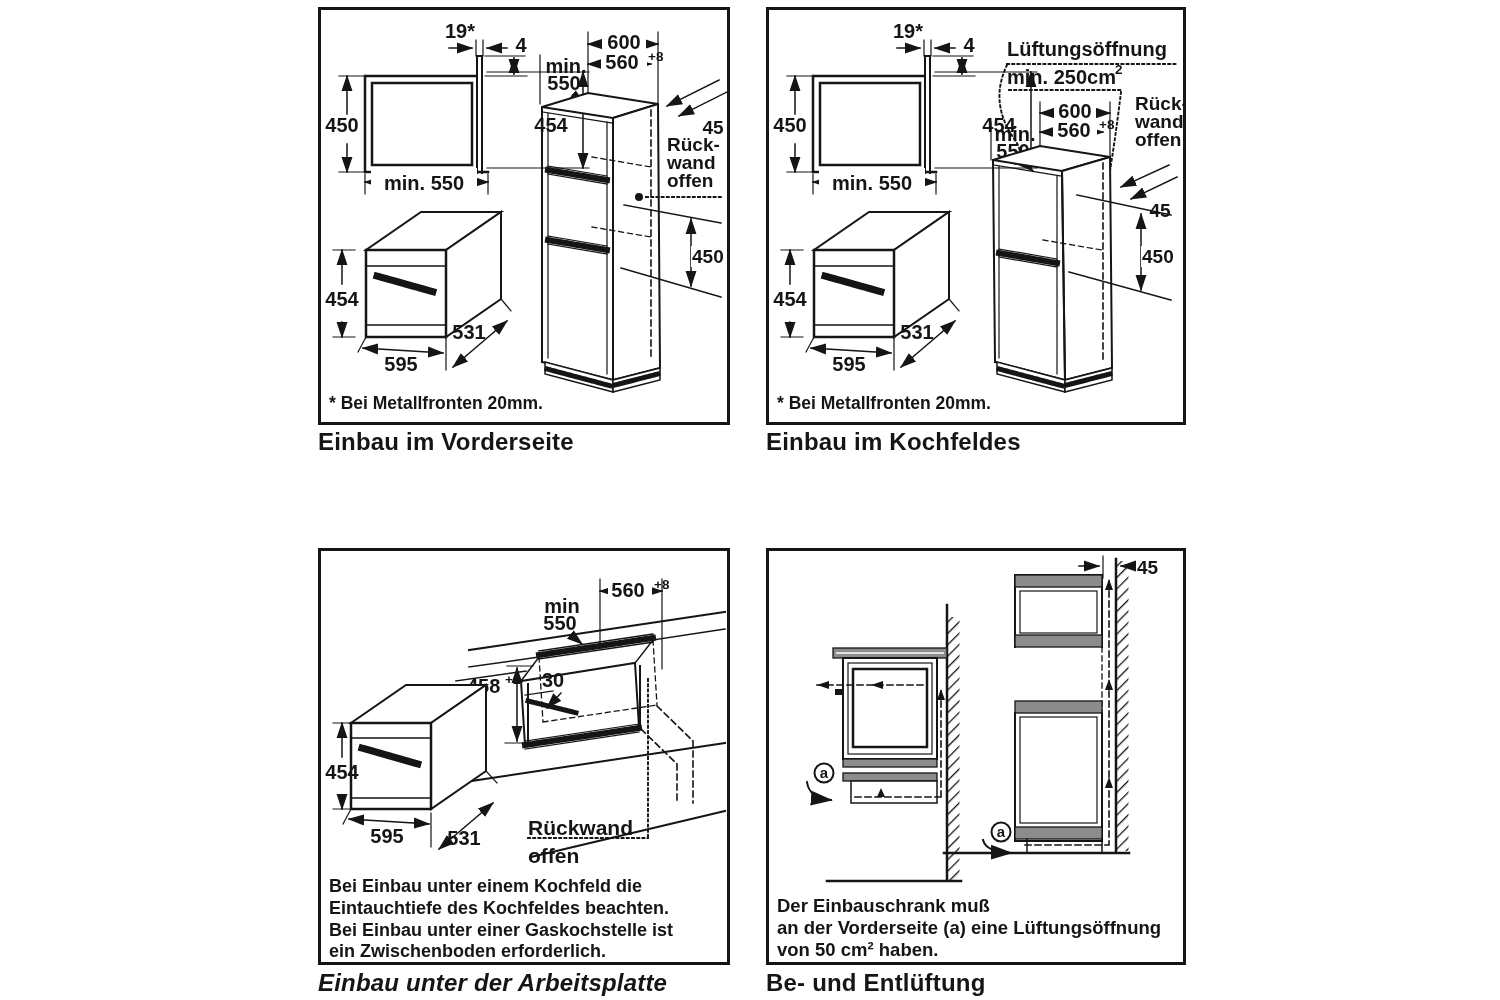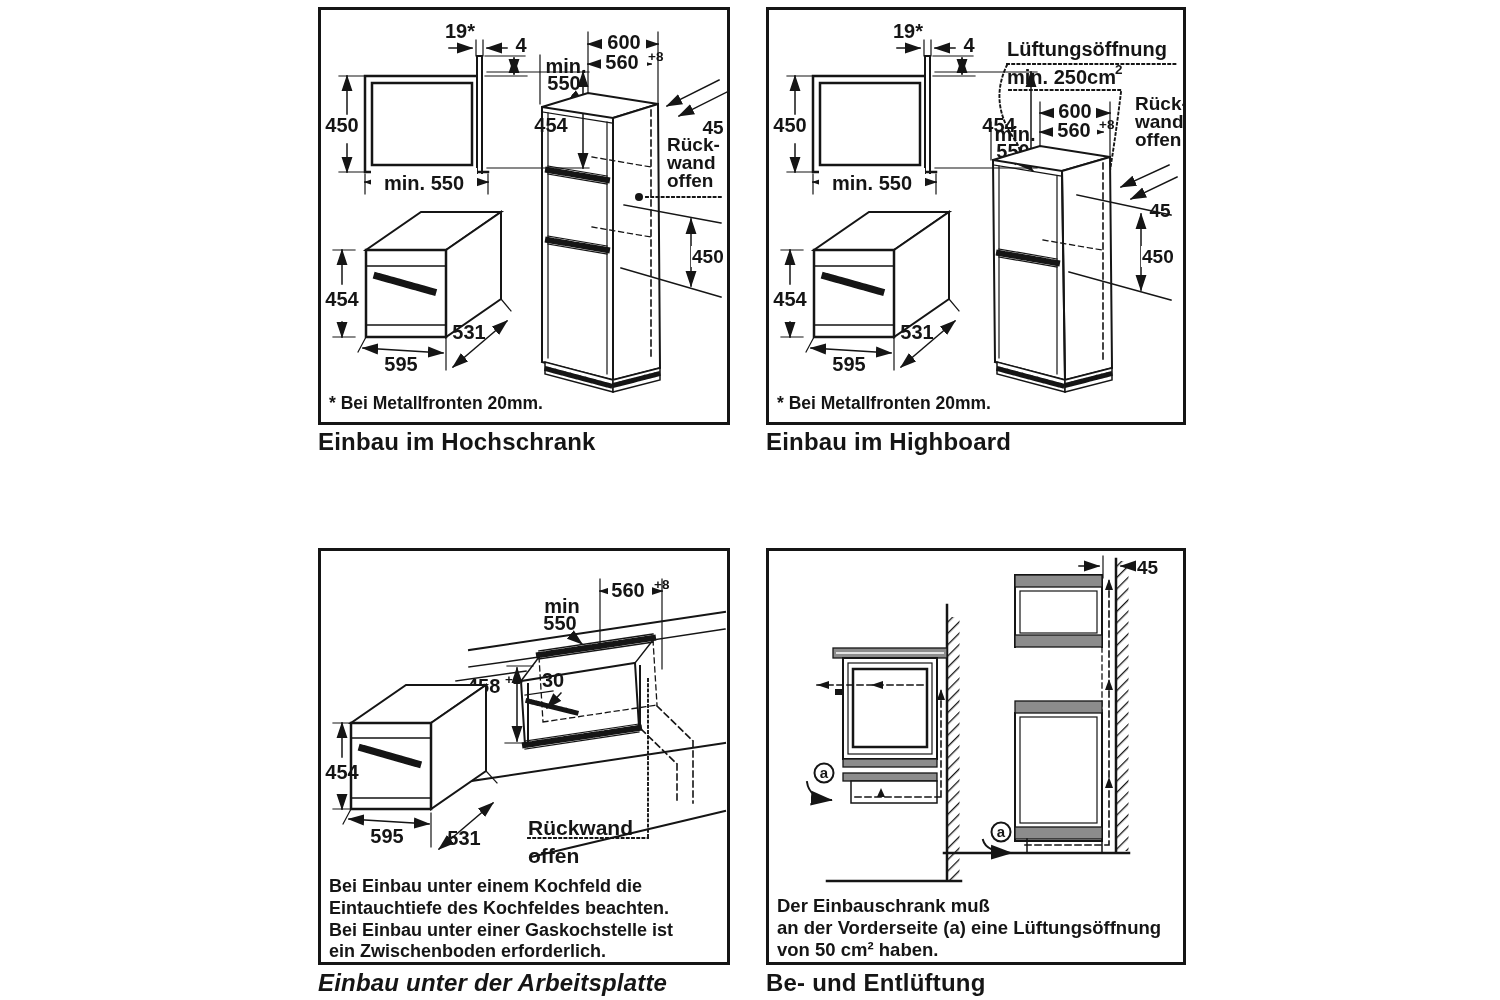--- a/index.html
+++ b/index.html
@@ -110,21 +110,21 @@
     <path class="ln w1" d="M45 327 L37 342 M125 327 V360"></path>
     <path class="ln w15" d="M42 338 L122 343" marker-start="url(#m1)" marker-end="url(#m1)"></path>
     <text class="mid" x="80" y="361">595</text>
     <path class="ln w1" d="M180 289 L190 301"></path>
     <path class="ln w15" d="M132 357 L186 311" marker-start="url(#m1)" marker-end="url(#m1)"></path>
     <text class="mid" x="148" y="329">531</text>
   </g>
   <text class="f17" x="8" y="399">* Bei Metallfronten 20mm.</text>
 </svg>
 </div>
-<div class="caption" style="left:318px;top:428px;">Einbau im Hochschrank</div>
+<div class="caption" style="left:318px;top:428px;">Einbau im Vorderseite</div>
 
 <div class="panel" id="panel2" style="left:766px;top:7px;width:414px;height:412px;">
 <svg viewBox="0 0 414 412" width="414" height="412">
   <defs>
     <marker id="m2" viewBox="0 0 12 8" refX="11" refY="4" markerWidth="11" markerHeight="8" orient="auto-start-reverse">
           <path d="M0 0L12 4L0 8Z" fill="#151515"></path>
         </marker>
   </defs>
   <g>
     <path class="ln w25" d="M44 66 H155 M44 66 V162 M44 162 H167"></path>
@@ -206,21 +206,21 @@
     <path class="ln w1" d="M45 327 L37 342 M125 327 V360"></path>
     <path class="ln w15" d="M42 338 L122 343" marker-start="url(#m2)" marker-end="url(#m2)"></path>
     <text class="mid" x="80" y="361">595</text>
     <path class="ln w1" d="M180 289 L190 301"></path>
     <path class="ln w15" d="M132 357 L186 311" marker-start="url(#m2)" marker-end="url(#m2)"></path>
     <text class="mid" x="148" y="329">531</text>
   </g>
   <text class="f17" x="8" y="399">* Bei Metallfronten 20mm.</text>
 </svg>
 </div>
-<div class="caption" style="left:766px;top:428px;">Einbau im Highboard</div>
+<div class="caption" style="left:766px;top:428px;">Einbau im Kochfeldes</div>
 
 <div class="panel" id="panel3" style="left:318px;top:548px;width:406px;height:411px;">
 <svg viewBox="0 0 406 411" width="406" height="411">
   <defs>
     <marker id="m3" viewBox="0 0 12 8" refX="11" refY="4" markerWidth="11" markerHeight="8" orient="auto-start-reverse">
           <path d="M0 0L12 4L0 8Z" fill="#151515"></path>
         </marker>
   </defs>
   <g>
     <path class="ln w1" d="M279 28 V92 M341 28 V118"></path>

